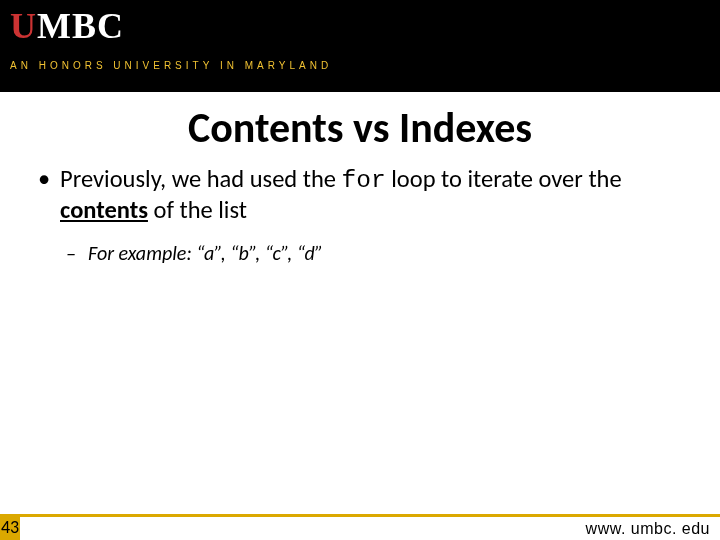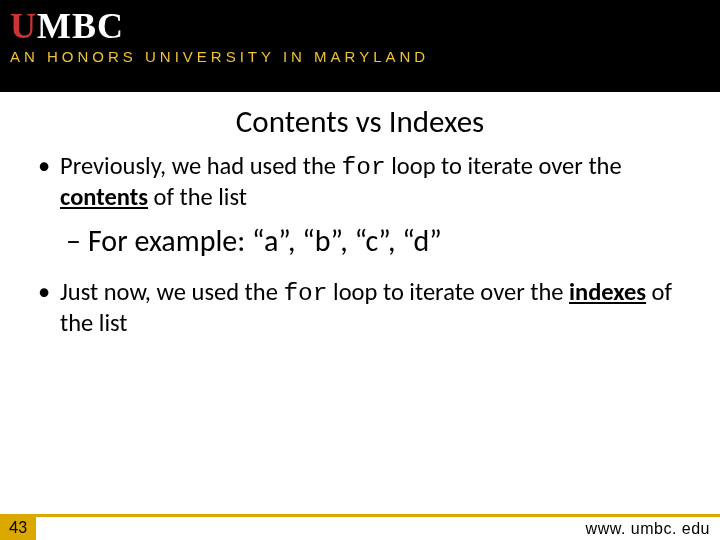--- a/index.html
+++ b/index.html
@@ -28,55 +28,56 @@
     font-size: 36px;
     letter-spacing: -1px;
     line-height: 1;
   }
   .logo-u  { color: #cc3333; }
   .logo-m  { color: #ffffff; }
   .logo-b  { color: #ffffff; }
   .logo-c  { color: #ffffff; }
   .logo-bar { display: flex; align-items: flex-end; gap: 2px; }
   .logo-strip {
-    margin-top: 4px;
+    margin-top: 16px;
     color: #f1c232;
-    font-size: 15px;
+    font-size: 10px;
     letter-spacing: 4px;
     font-family: Arial, sans-serif;
   }
   .slide-title {
     text-align: center;
-    font-size: 31px;
+    font-size: 42px;
     margin: 10px 0 12px 0;
-    font-weight: 400;
+    font-weight: 700;
     color: #000;
   }
   .body {
     padding: 0 23px 0 42px;
     font-size: 24.5px;
     line-height: 1.18;
     color: #000;
   }
   .bullet-1 {
     margin: 0 0 0 0;
     padding-left: 18px;
     position: relative;
   }
   .bullet-1::before {
     content: "•";
     position: absolute;
     left: -4px;
     top: 0;
   }
   .bullet-2 {
-    font-size: 30px;
+    font-size: 20px;
     padding-left: 46px;
     position: relative;
-    margin-top: 11px;
+    margin-top: 17px;
+    font-style: italic;
   }
   .bullet-2::before {
     content: "–";
     position: absolute;
     left: 24px;
     top: 0;
   }
   .code {
     font-family: "Courier New", monospace;
   }
@@ -96,21 +97,21 @@
     display: flex;
     align-items: center;
     justify-content: space-between;
     box-sizing: border-box;
     padding: 0 10px 0 0;
   }
   .slide-num-box {
     background: #dba800;
     color: #000;
     font-size: 18px;
-    width: 36px;
+    width: 20px;
     height: 26px;
     display: flex;
     align-items: center;
     justify-content: center;
     margin-top: -3px;
   }
   .url {
     font-size: 16px;
     color: #000;
     font-family: Arial, sans-serif;
@@ -136,23 +137,20 @@
 
   <div class="bullet-1">
     <span>Previously, we had used the </span><span class="code">for</span><span> loop to iterate over the </span><span class="emph">contents</span><span> of the list</span>
   </div>
   <div class="bullet-2">
     <span>For example: “a”, “b”, “c”, “d”</span>
   </div>
 
   <div class="gap"></div>
 
-  <div class="bullet-1">
-    <span>Just now, we used the </span><span class="code">for</span><span> loop to iterate over the </span><span class="emph">indexes</span><span> of the list</span>
-  </div>
 
   <div class="gap"></div>
 
 
 </div>
 
 <div class="footer">
   <div class="slide-num-box">43</div>
   <div class="url">www. umbc. edu</div>
 </div>

